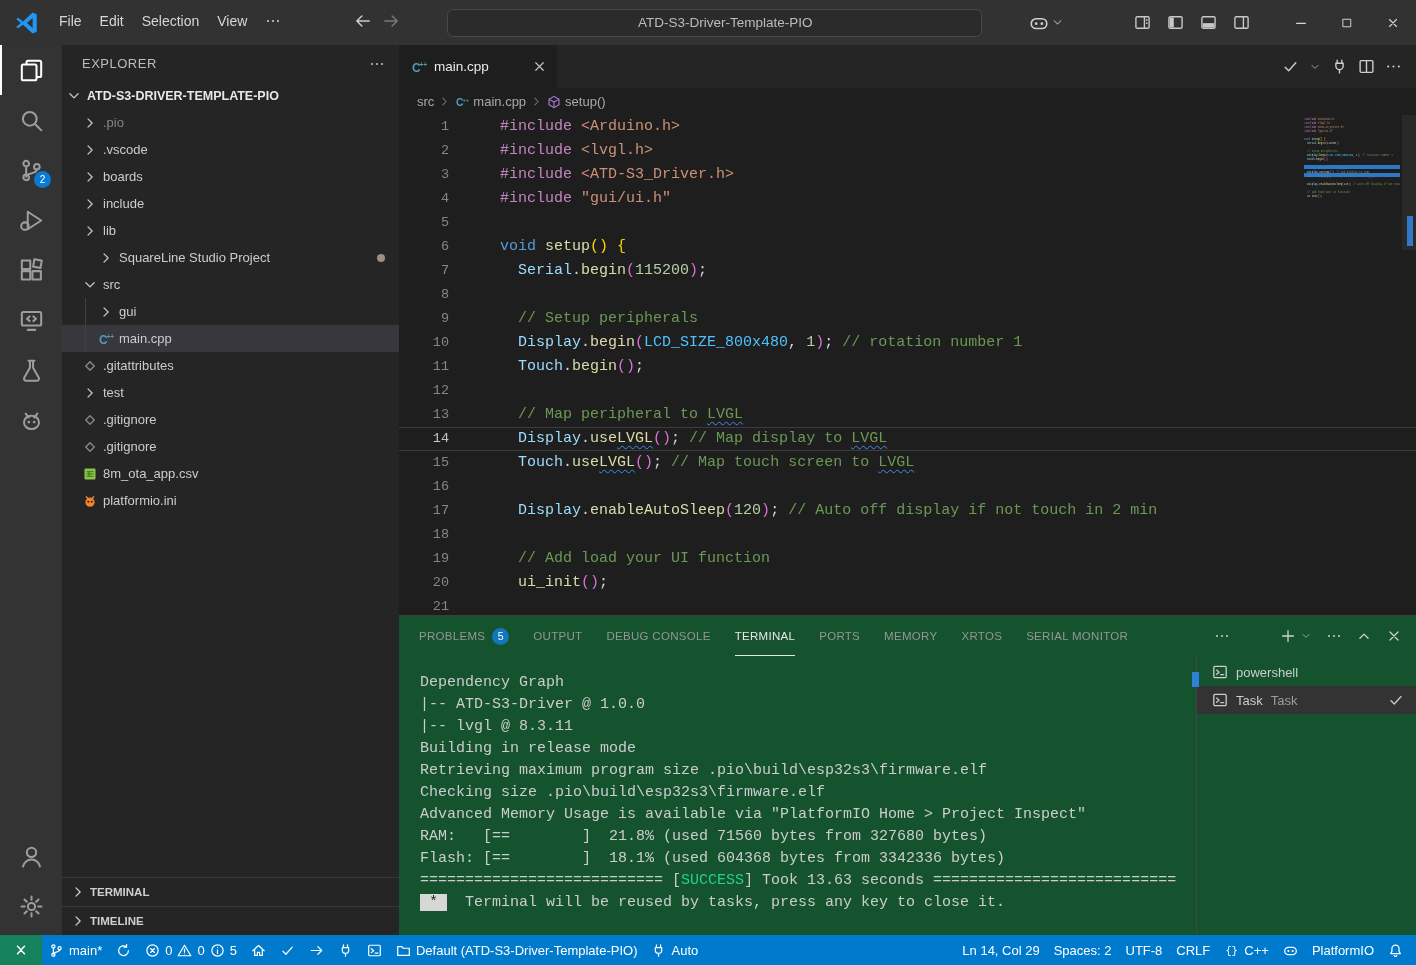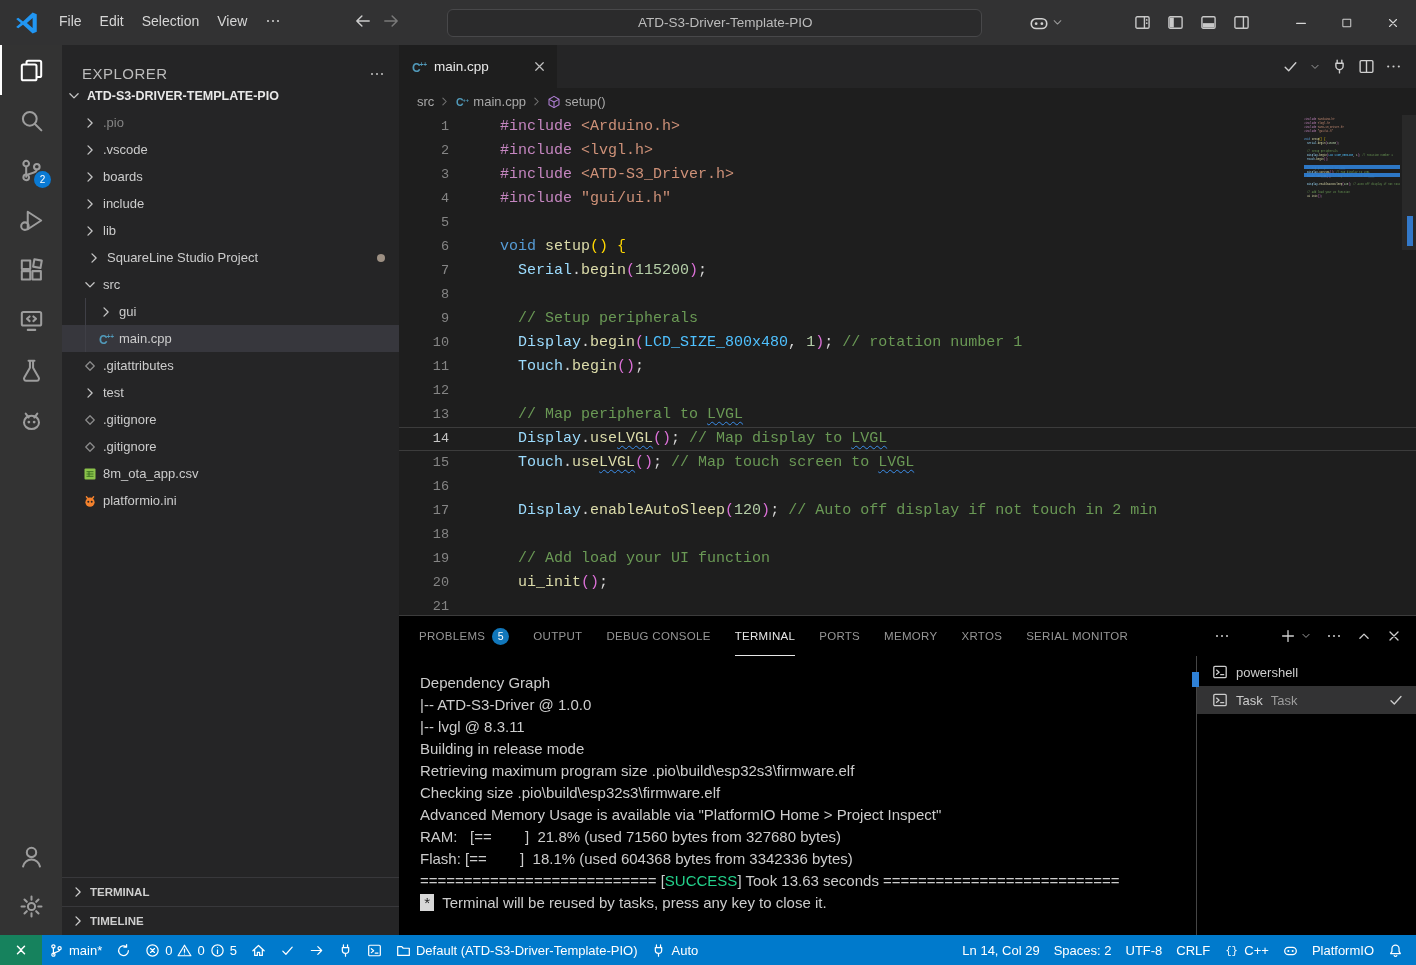--- a/index.html
+++ b/index.html
@@ -37,22 +37,22 @@
   .ab-item{ width:62px; height:50px; display:flex; align-items:center; justify-content:center;
     color:#9d9d9d; position:relative; }
   .ab-item .icon{ width:25px; height:25px; }
   .ab-item.active{ color:#ffffff; box-shadow:inset 2px 0 0 #ffffff; }
   .ab-badge{ position:absolute; right:11px; bottom:7px; min-width:17px; height:17px; border-radius:9px;
     background:#0a7ad4; color:#fff; font-size:10px; display:flex; align-items:center; justify-content:center; }
   #ab-bottom{ margin-top:auto; margin-bottom:4px; }
 
   
   #sidebar{ width:337px; background:#252526; display:flex; flex-direction:column; font-size:13px; }
-  #sb-header{ height:37px; display:flex; align-items:flex-end; padding:0 14px 0 20px;
-    font-size:15px; letter-spacing:.5px; color:#bcbcbc; }
+  #sb-header{ height:37px; display:flex; align-items:center; padding:0 14px 0 20px;
+    font-size:13px; letter-spacing:.5px; color:#bcbcbc; }
   #sb-header .icon{ margin-left:auto; width:16px; height:16px; color:#c5c5c5; }
   #tree{ flex:1; overflow:hidden; }
   .row{ height:27px; display:flex; align-items:center; gap:5px; position:relative; color:#cccccc; }
   .row .icon{ width:16px; height:16px; color:#c5c5c5; }
   .row.selected{ background:#37373d; }
   .row.dim > .lbl{ color:#848484; }
   .row.root > .lbl{ font-weight:bold; color:#e8e8e8; font-size:12.5px; }
   .row .dot{ margin-left:auto; margin-right:14px; width:8px; height:8px; border-radius:50%; background:#9d9083; }
   .row .guide{ position:absolute; left:23px; top:0; bottom:0; border-left:1px solid #3f3f46; }
   .sb-section{ height:29px; display:flex; align-items:center; gap:4px; padding-left:8px;
@@ -87,33 +87,33 @@
   .sq{ text-decoration:underline wavy #3b8eea 1px; text-underline-offset:3px; text-decoration-skip-ink:none; }
 
   #minimap{ position:absolute; right:16px; top:2px; width:96px; height:185px; overflow:hidden; }
   #minimap-inner{ transform:scale(0.17); transform-origin:0 0; width:570px; }
   .mm-l{ height:24px; line-height:24px; font-family:"Liberation Mono",monospace; font-size:15px; white-space:pre; }
   .mm-hl{ position:absolute; left:0; width:100%; height:4px; background:#2f81d7; opacity:.9; }
   #scrollbar{ position:absolute; right:0; top:0; width:14px; height:135px; background:rgba(121,121,121,0.12); }
   #ov-marker{ position:absolute; right:3px; top:101px; width:6px; height:30px; background:#3794ff; opacity:.75; }
 
   
-  #panel{ height:320px; border-top:1px solid #3c3c3c; display:flex; flex-direction:column; background:#000000; }
+  #panel{ height:320px; border-top:1px solid #3c3c3c; display:flex; flex-direction:column; background:#14532d; }
   #panel-header{ height:40px; display:flex; align-items:center; padding:0 14px 0 20px; flex:none; }
   .ptab{ margin-right:24px; font-size:11.5px; letter-spacing:.3px; color:#969696; height:100%;
     display:flex; align-items:center; gap:7px; }
   .ptab.active{ color:#e7e7e7; box-shadow:inset 0 -1px 0 #e7e7e7; }
   .ptab .badge{ min-width:17px; height:17px; border-radius:9px; background:#1177bb; color:#fff;
     font-size:10.5px; display:flex; align-items:center; justify-content:center; }
   #panel-actions{ margin-left:auto; display:flex; align-items:center; gap:14px; color:#cfcfcf; }
   #panel-actions .icon{ width:16px; height:16px; }
   #panel-actions .gap{ width:22px; }
   #panel-actions .sm{ width:12px; height:12px; margin-left:-10px; color:#9d9d9d; }
   #panel-body{ flex:1; display:flex; min-height:0; }
-  #terminal{ flex:1; padding:16px 0 15px 21px; font-family:Liberation Sans, sans-serif; font-size:15px;
+  #terminal{ flex:1; padding:16px 0 15px 21px; font-family:Liberation Mono, monospace; font-size:15px;
     line-height:22px; color:#cccccc; overflow:hidden; }
   .tl{ white-space:pre; }
   .t-succ{ color:#23d18b; }
   .t-mark{ background:#d7d7d7; color:#1e1e1e; }
   #term-divider{ width:1px; background:#454545; position:relative; }
   #term-divider::after{ content:''; position:absolute; top:16px; left:-4px; width:7px; height:15px; background:#2f81d7; }
   #terminal-side{ width:219px; padding-top:2px; }
   .ts-row{ height:28px; display:flex; align-items:center; gap:8px; padding:0 12px 0 15px; font-size:13px; }
   .ts-row .icon{ width:16px; height:16px; color:#cccccc; }
   .ts-row.sel{ background:#333334; }
@@ -385,21 +385,21 @@
     </div>
         <div class="row  " style="padding-left:20px">
 
     <span class="icon " style="width:16px;height:16px">
             <svg viewBox="0 0 16 16" fill="none" stroke="currentColor" stroke-width="1.3" stroke-linecap="round" stroke-linejoin="round">
               <path d="M6 3.9L10.1 8 6 12.1"></path>
             </svg>
           </span>
           <span class="lbl">lib</span>
     </div>
-        <div class="row  " style="padding-left:24px">
+        <div class="row  " style="padding-left:36px">
 
     <span class="icon " style="width:16px;height:16px">
             <svg viewBox="0 0 16 16" fill="none" stroke="currentColor" stroke-width="1.3" stroke-linecap="round" stroke-linejoin="round">
               <path d="M6 3.9L10.1 8 6 12.1"></path>
             </svg>
           </span>
           <span class="lbl">SquareLine Studio Project</span>
     <span class="dot"></span>
         </div>
         <div class="row  " style="padding-left:20px">

